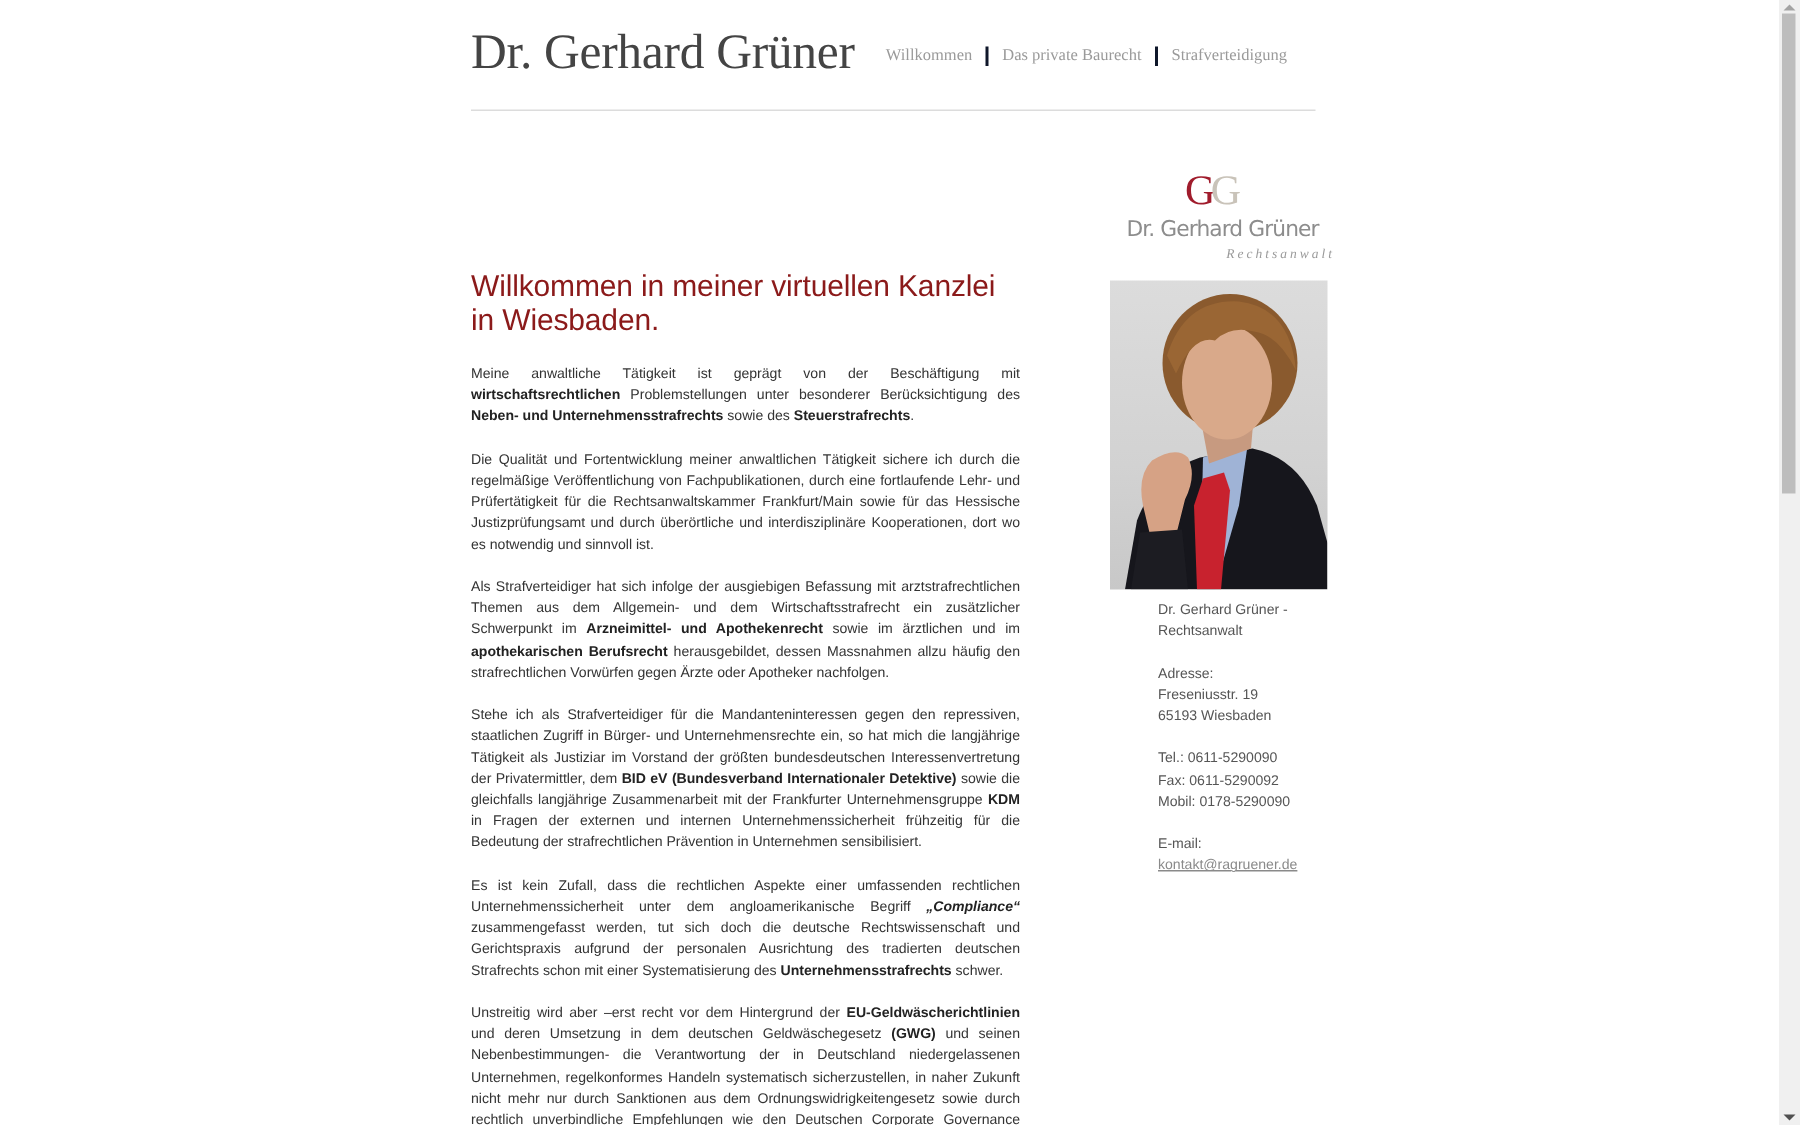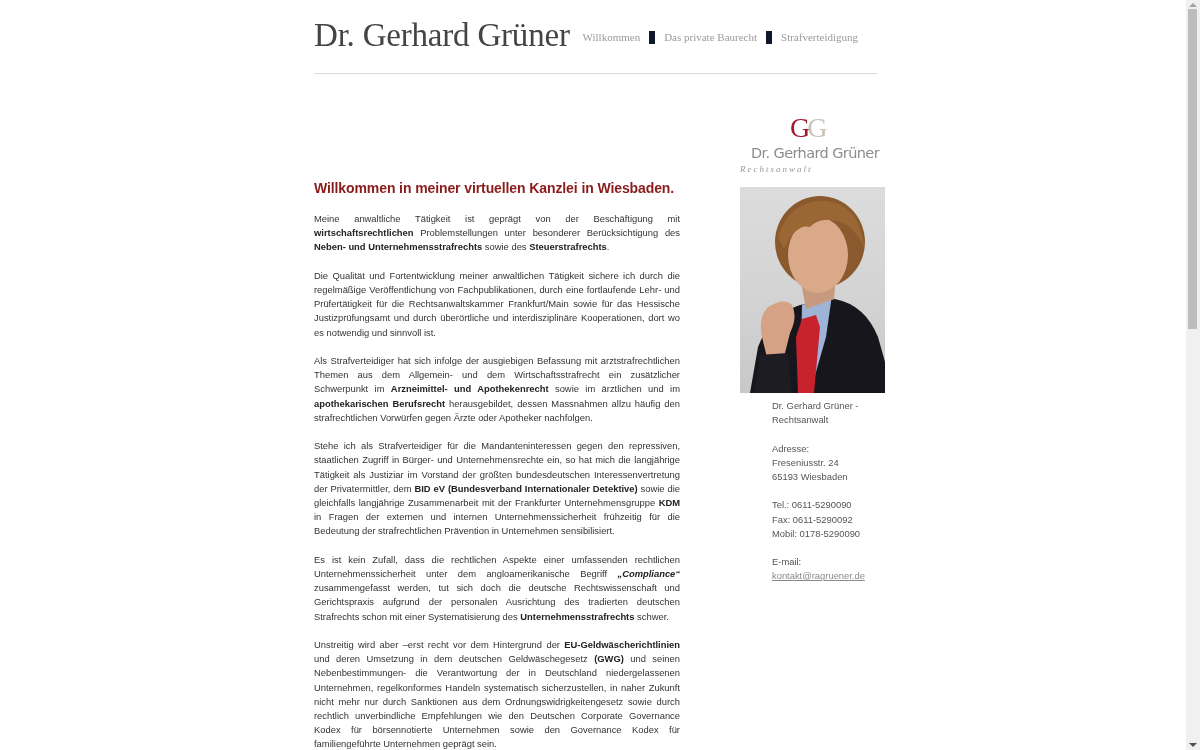--- a/index.html
+++ b/index.html
@@ -10,49 +10,49 @@
   .page { position:absolute; left:314px; top:0; width:563px; }
   .site-title {
     position:absolute; left:0; top:17px; margin:0;
     font-family:"Liberation Serif", serif; font-weight:normal;
     font-size:33px; color:#444; letter-spacing:-0.2px; white-space:nowrap;
   }
   .nav { position:absolute; right:10px; top:31px; display:flex; align-items:flex-start; }
   .nav a {
     font-family:"Liberation Serif", serif; font-size:11px; color:#9a9a9a;
     text-decoration:none; padding:0 9px; line-height:13px;
-    border-left:6px solid #0f172a;
+    border-left:2px solid #0f172a;
   }
   .nav a:first-child { border-left:none; }
   .divider { position:absolute; left:0; top:73px; width:563px; height:1px; background:#dcdcdc; }
 
   .main { position:absolute; left:0; top:180px; width:366px; }
   .main h2 {
-    margin:0 0 16px 0; font-size:14px; font-weight:bold; color:#8b1a1a; letter-spacing:-0.1px;
+    margin:0 0 16px 0; font-size:20px; font-weight:normal; color:#8b1a1a; letter-spacing:-0.1px;
   }
   .main p {
     margin:0 0 14.2px 0; font-size:9.4px; line-height:14.2px; color:#333; text-align:justify;
   }
   .main p b { color:#222; }
 
   .side { position:absolute; left:426px; top:112px; width:150px; }
   .logo { width:150px; height:64px; position:relative; }
   .logo .mono {
     position:absolute; top:0; left:50px; font-family:"Liberation Serif", serif;
     font-size:28px; line-height:32px; letter-spacing:-3px;
   }
   .logo .mono .g1 { color:#a01c2c; }
   .logo .mono .g2 { color:#c9c3b9; }
   .logo .name {
     position:absolute; top:33px; left:-2px; width:154px; text-align:center;
     font-family:"DejaVu Sans", sans-serif; font-size:14.5px; color:#8d8d8d; letter-spacing:-0.6px;
     white-space:nowrap;
   }
   .logo .sub {
-    position:absolute; top:52px; left:0; width:150px; text-align:left;
+    position:absolute; top:52px; left:0; width:150px; text-align:right;
     font-family:"Liberation Serif", serif; font-style:italic; font-size:9px;
     color:#9a9a9a; letter-spacing:2px;
   }
   .photo {
     margin-top:11px; width:145px; height:206px; position:relative; overflow:hidden;
     background:linear-gradient(180deg,#dcdcdc 0%,#d2d2d2 60%,#c8c8c8 100%);
   }
   .photo svg { display:block; }
   .info { margin-top:6px; font-size:9.4px; line-height:14.2px; color:#555;margin-left:32px; }
   .info .gap { height:14.2px; }
@@ -122,21 +122,21 @@
         <path d="M22 150 Q18 130 28 120 Q44 110 52 118 Q58 130 50 146 L44 170 L28 175 Z" fill="#d6a285"></path>
 
         <path d="M14 206 L20 168 L48 166 L52 206 Z" fill="#1c1c22"></path>
       </svg>
     </div>
 
     <div class="info">
       <div>Dr. Gerhard Grüner - Rechtsanwalt</div>
       <div class="gap"></div>
       <div>Adresse:</div>
-      <div>Freseniusstr. 24</div>
+      <div>Freseniusstr. 19</div>
       <div>65193 Wiesbaden</div>
       <div class="gap"></div>
       <div>Tel.: 0611-5290090</div>
       <div>Fax: 0611-5290092</div>
       <div>Mobil: 0178-5290090</div>
       <div class="gap"></div>
       <div><span>E-mail:</span><a href="#"> kontakt@ragruener.de</a></div>
     </div>
   </aside>
 </div>

